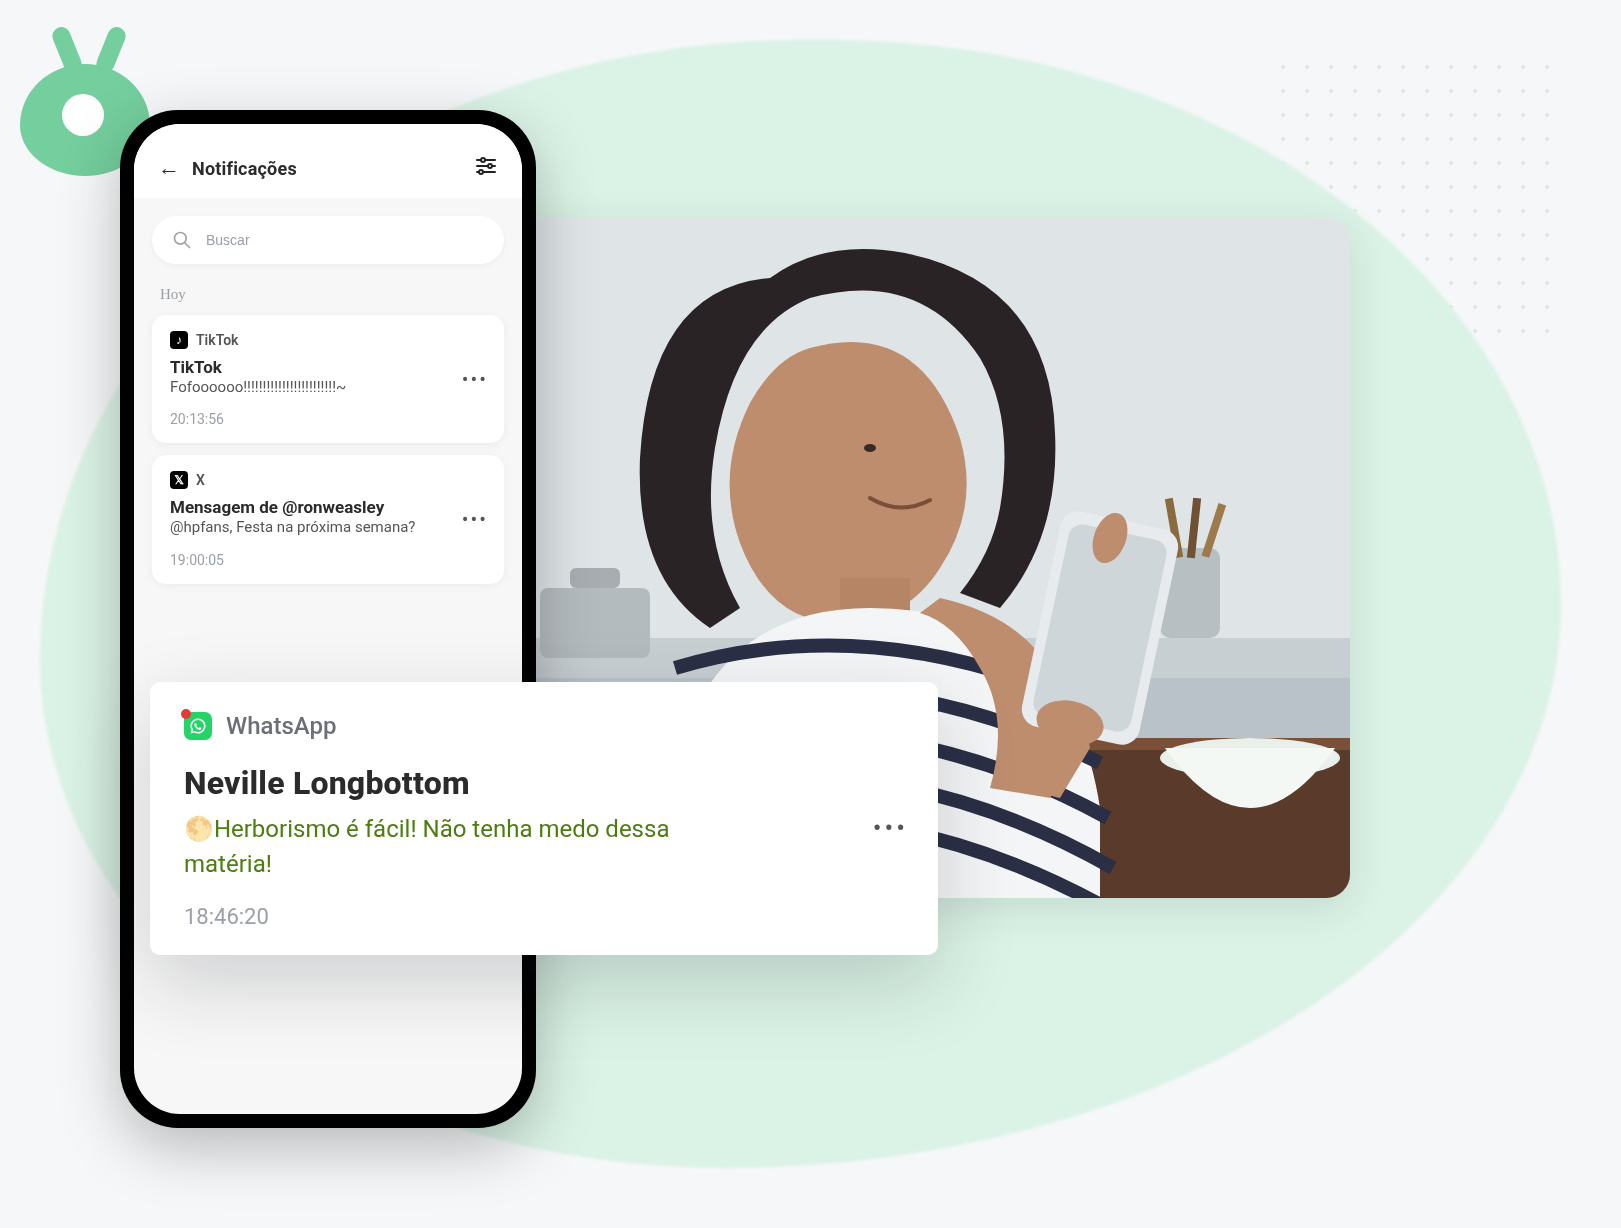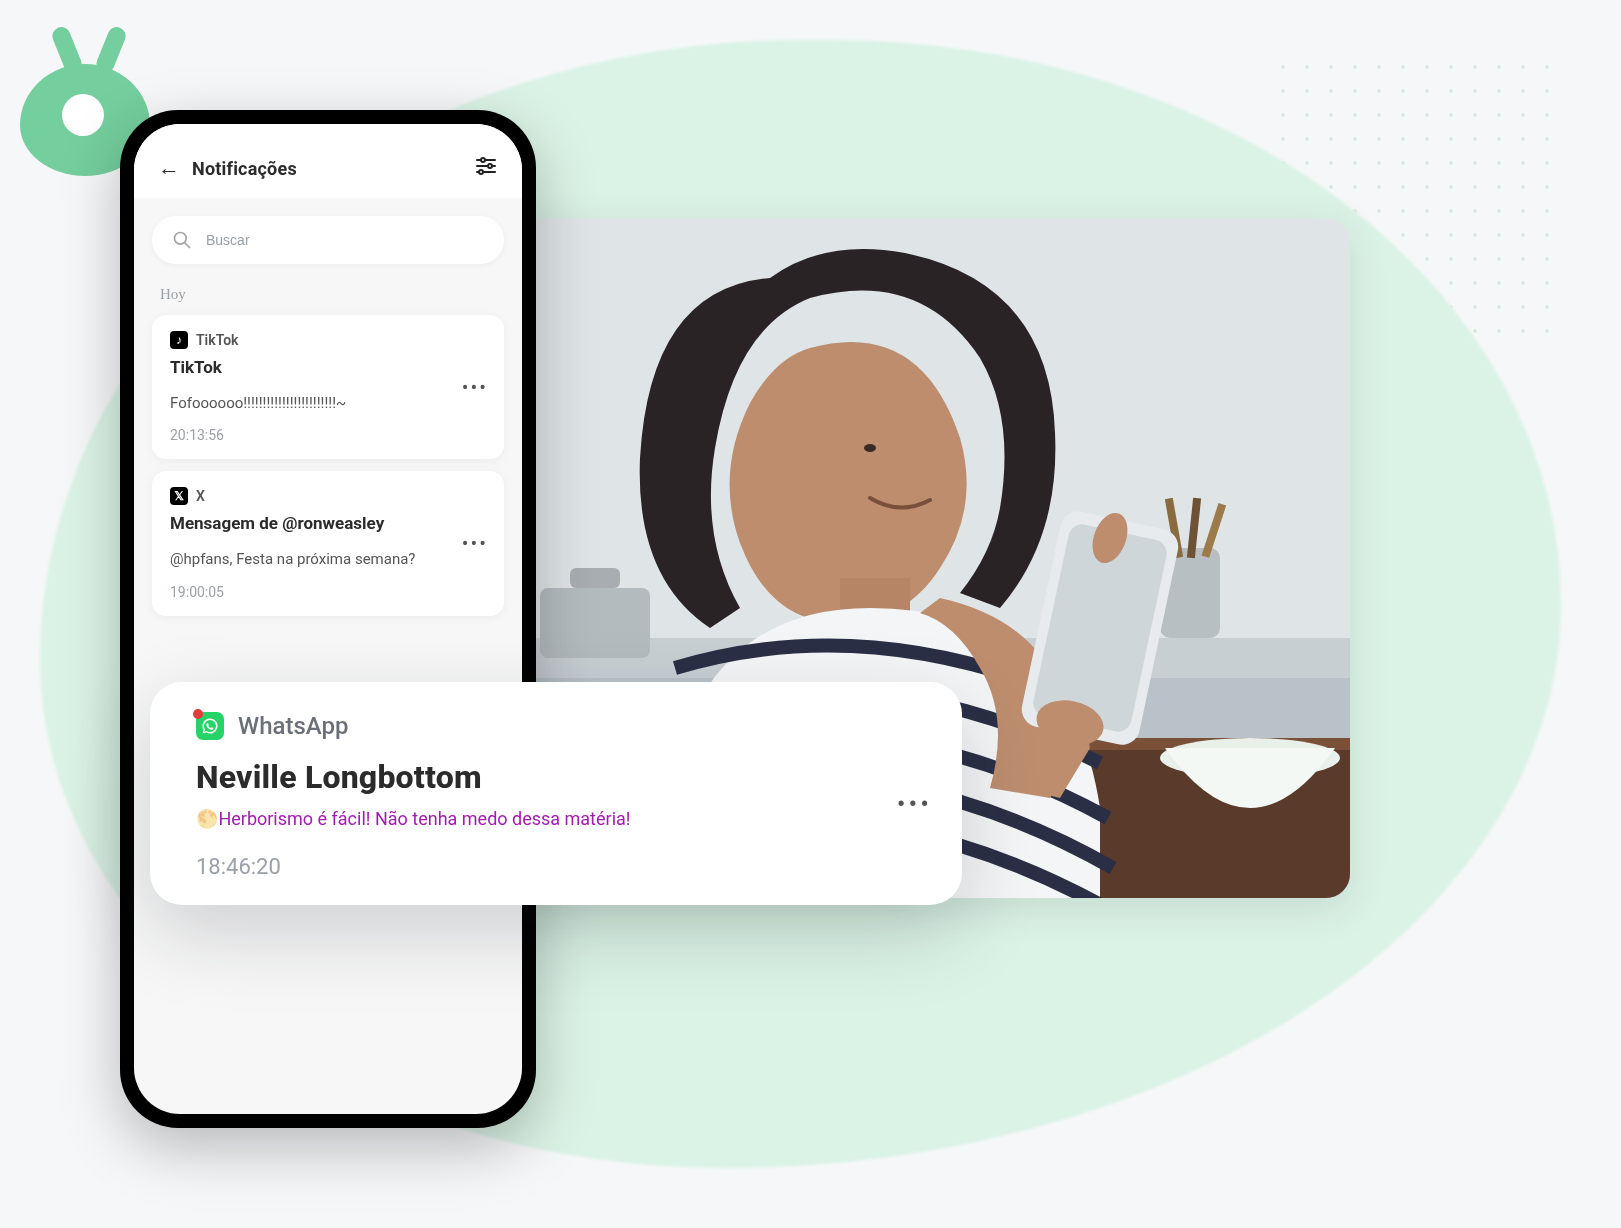--- a/index.html
+++ b/index.html
@@ -145,50 +145,50 @@
     font-size:14px; color:#555; font-weight:600;
   }
   .card .app .appicon{
     width:18px; height:18px; border-radius:4px;
     display:inline-flex; align-items:center; justify-content:center;
     color:#fff; font-size:12px; font-weight:700;
   }
   .ic-tiktok{background:#000;}
   .ic-x{background:#000;}
   .card .title2{font-weight:700; font-size:17px; margin-top:8px;}
-  .card .body{font-size:15px; color:#555; margin-top:16px; line-height:1.35; max-width:280px;}
+  .card .body{font-size:15px; color:#555; margin-top:0; line-height:1.35; max-width:280px;}
   .card .time{font-size:14px; color:var(--muted); margin-top:14px;}
   .card .more{
     position:absolute; right:16px; top:50%; transform:translateY(-50%);
     font-size:20px; letter-spacing:2px; color:#555;
   }
 
   
   .bigcard{
     position:absolute;
     top:682px; left:150px;
     width:720px;
     background:#fff;
-    border-radius:32px;
-    padding:30px 46px 26px;
+    border-radius:10px;
+    padding:30px 34px 26px;
     box-shadow:0 28px 80px rgba(20,30,40,.18);
   }
   .bigcard .app{display:flex; align-items:center; gap:14px;}
   .bigcard .app .appicon{
     width:28px; height:28px; border-radius:7px;
     background:#25d366; position:relative;
     display:flex; align-items:center; justify-content:center;
   }
   .bigcard .app .appicon .badge{
     position:absolute; top:-3px; left:-3px;
     width:10px; height:10px; background:#e23b3b; border-radius:50%;
   }
   .bigcard .app .appname{font-size:24px; color:#6b7078; font-weight:500;}
-  .bigcard .title2{font-size:32px; font-weight:800; margin-top:18px; letter-spacing:.2px;}
-  .bigcard .body{font-size:18px; color:#a21caf; margin-top:10px; line-height:1.45; max-width:560px;}
+  .bigcard .title2{font-size:32px; font-weight:800; margin-top:24px; letter-spacing:.2px;}
+  .bigcard .body{font-size:24px; color:#4d7c0f; margin-top:10px; line-height:1.45; max-width:560px;}
   .bigcard .time{font-size:22px; color:var(--muted); margin-top:22px;}
   .bigcard .more{
     position:absolute; right:30px; top:48%;
     font-size:26px; letter-spacing:3px; color:#555;
   }
 </style>
 </head>
 <body>
 
 <div class="dots"></div>

